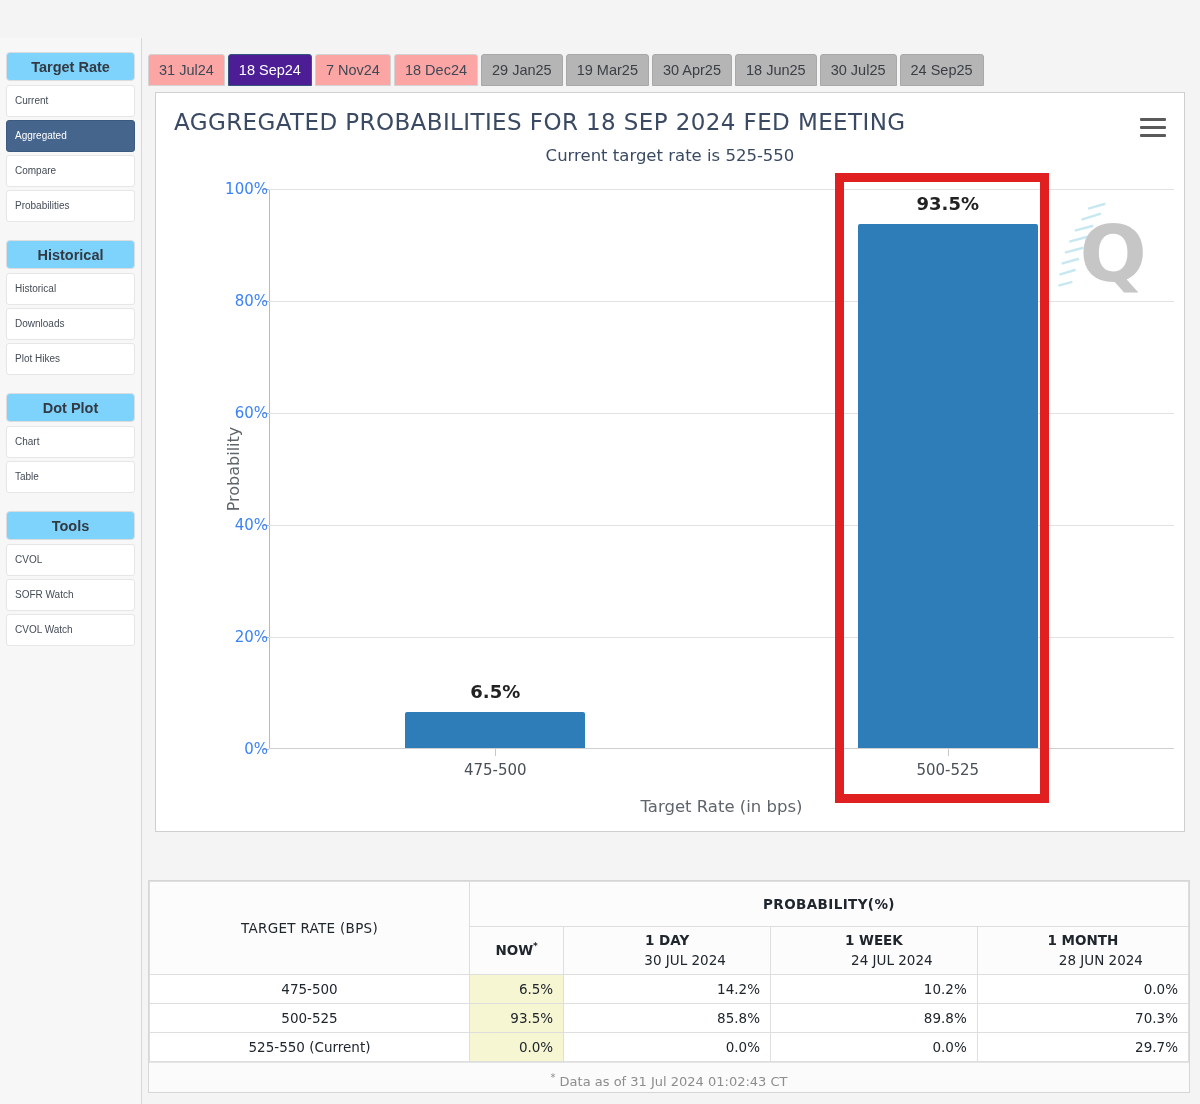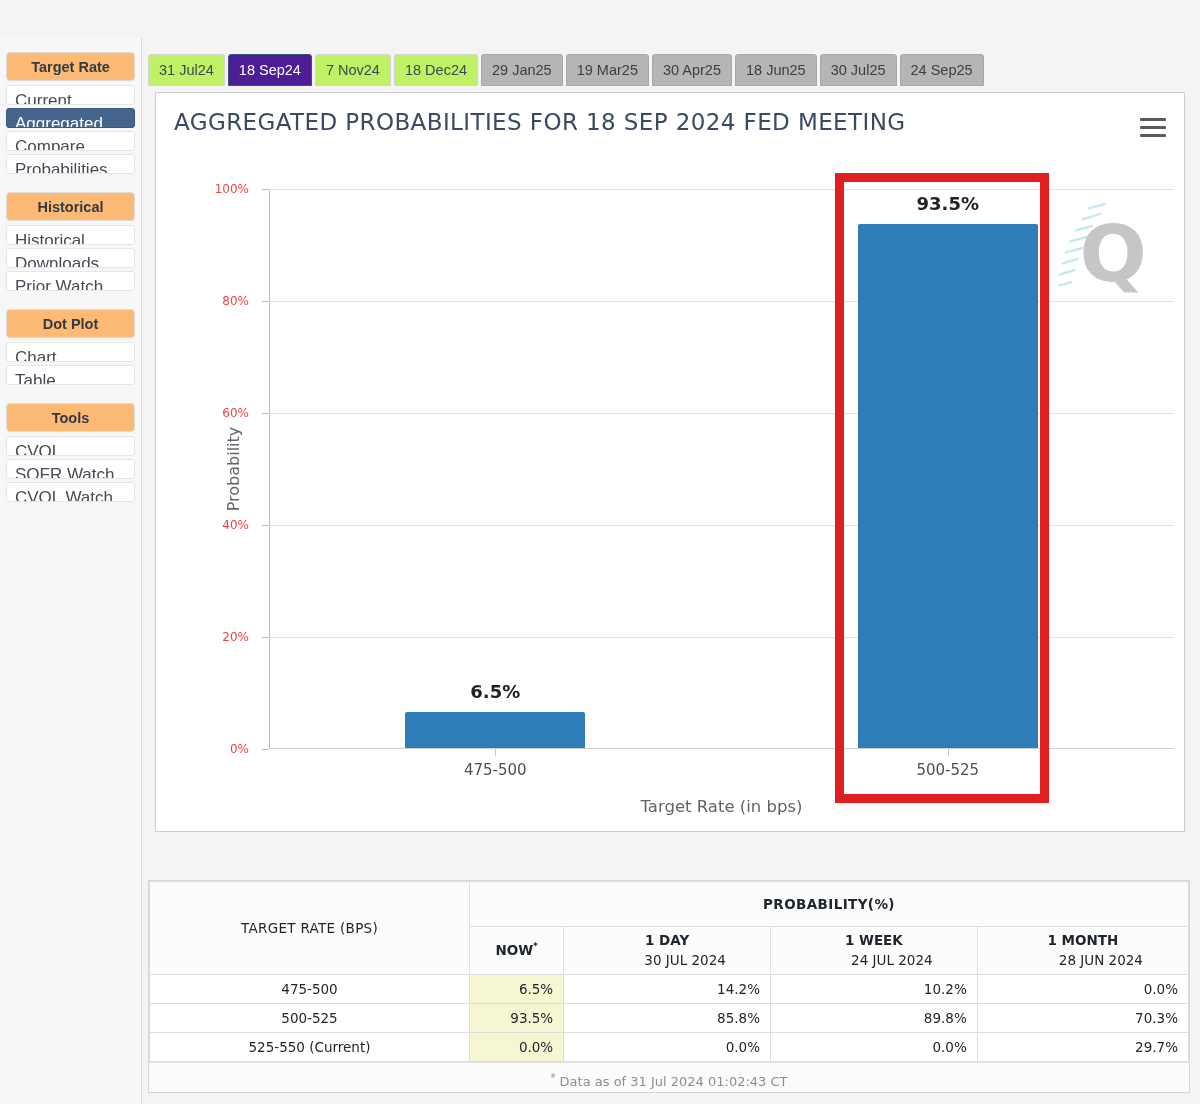--- a/index.html
+++ b/index.html
@@ -37,35 +37,35 @@
   .sidebar {
     position: absolute; left: 0; top: 38px;
     width: 142px; height: 1066px;
     background: #f7f7f7;
     border-right: 1px solid #d8d8d8;
     padding: 14px 6px 0 6px;
   }
   .side-group-title {
     height: 29px; line-height: 29px;
     text-align: center;
-    background: #fdba74;
+    background: #7dd3fc;
     border: 1px solid #dcdcdc;
     border-radius: 4px;
     font-size: 14.5px; font-weight: bold;
     color: #333a43;
     margin-bottom: 4px;
   }
   .side-group-title.spaced { margin-top: 18px; }
   .side-item {
-    height: 20px; line-height: 29px;
+    height: 32px; line-height: 29px;
     padding-left: 8px;
     background: #ffffff;
     border: 1px solid #e6e6e6;
     border-radius: 3px;
-    font-size: 17px;
+    font-size: 10px;
     color: #444b55;
     margin-bottom: 3px;
     cursor: pointer;
     white-space: nowrap;
     overflow: hidden;
   }
   .side-item.active {
     background: #46658c;
     border-color: #3c5a80;
     color: #ffffff;
@@ -74,21 +74,21 @@
   
   .tabs {
     position: absolute; left: 148px; top: 54px;
     display: flex; gap: 3px;
   }
   .tab {
     height: 32px; line-height: 30px;
     padding: 0 10px;
     font-size: 14.5px;
     color: #3d4955;
-    background: #bef264;
+    background: #fca5a5;
     border: 1px solid #d3d3d3;
     border-radius: 3px 3px 0 0;
     cursor: pointer;
     white-space: nowrap;
   }
   .tab.active {
     background: #4c1d95;
     border-color: #35567f;
     color: #ffffff;
   }
@@ -142,23 +142,23 @@
   .axis-y {
     position: absolute; left: 0; top: 0;
     width: 1px; height: 100%; background: #b9b9b9;
   }
   .axis-x {
     position: absolute; left: 0; bottom: 0;
     width: 100%; height: 1px; background: #cfcfcf;
   }
   .ytick-label {
     position: absolute; right: 100%;
-    margin-right: 20px;
+    margin-right: 1px;
     transform: translateY(-50%);
-    font-size: 12px; color: #ef4444;
+    font-size: 15px; color: #3b82f6;
     font-family: "DejaVu Sans", sans-serif;
     white-space: nowrap;
   }
   .ytick-mark {
     position: absolute; left: -7px; width: 7px; height: 1px;
     background: #b9b9b9;
   }
   .y-axis-title {
     position: absolute;
     left: -78px; top: 50%;
@@ -291,21 +291,21 @@
   <div class="sidebar">
     <div id="sidebar-slot">
         <div class="side-group-title">Target Rate</div>
         <div class="side-item">Current</div>
         <div class="side-item active">Aggregated</div>
         <div class="side-item">Compare</div>
         <div class="side-item">Probabilities</div>
         <div class="side-group-title spaced">Historical</div>
         <div class="side-item">Historical</div>
         <div class="side-item">Downloads</div>
-        <div class="side-item">Prior Watch</div>
+        <div class="side-item">Plot Hikes</div>
         <div class="side-group-title spaced">Dot Plot</div>
         <div class="side-item">Chart</div>
         <div class="side-item">Table</div>
         <div class="side-group-title spaced">Tools</div>
         <div class="side-item">CVOL</div>
         <div class="side-item">SOFR Watch</div>
         <div class="side-item">CVOL Watch</div>
       </div>
   </div>
 
@@ -319,20 +319,21 @@
         <div class="tab dim">19 Mar25</div>
         <div class="tab dim">30 Apr25</div>
         <div class="tab dim">18 Jun25</div>
         <div class="tab dim">30 Jul25</div>
         <div class="tab dim">24 Sep25</div>
       </div>
   </div>
 
   <div class="chart-card">
     <div class="chart-title">AGGREGATED PROBABILITIES FOR 18 SEP 2024 FED MEETING</div>
+    <div class="chart-subtitle">Current target rate is 525-550</div>
 
     <div class="hamburger">
       <span></span>
         <span></span>
         <span></span>
     </div>
 
     <svg class="watermark" viewBox="0 0 100 100">
       <g stroke="#bfe4ef" stroke-width="2.2" stroke-linecap="round">
         <line x1="30" y1="14" x2="44" y2="10"></line>

